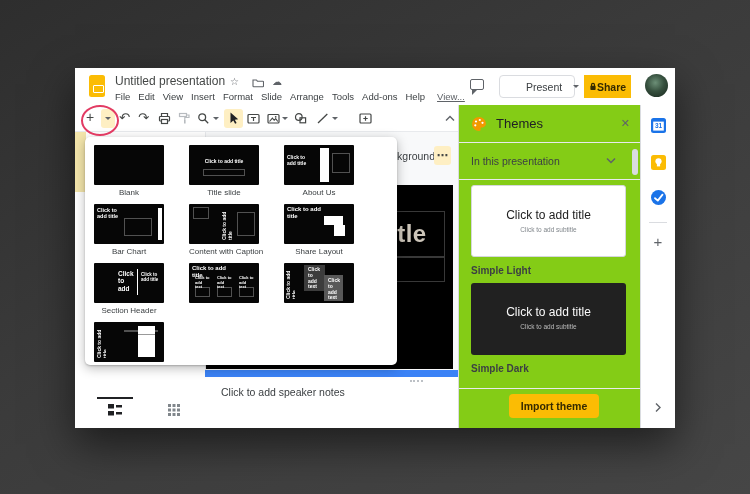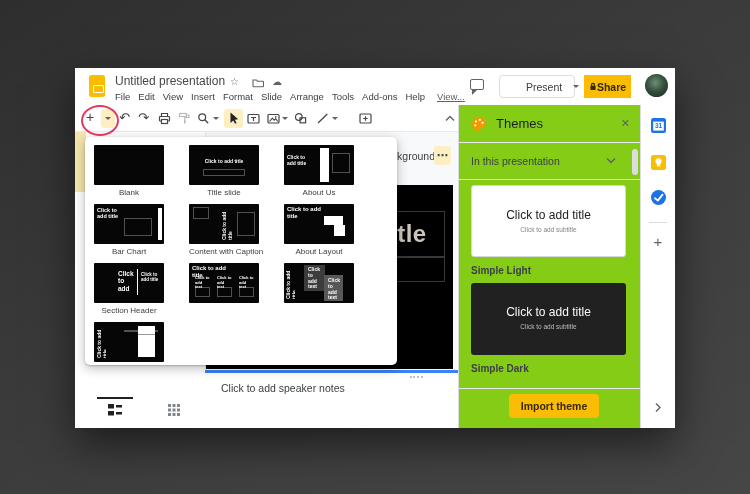--- a/index.html
+++ b/index.html
@@ -62,21 +62,21 @@
   
   .canvas { position:absolute; left:130px; top:64px; width:253px; height:238px; background:#f8f9fa; border-left:1px solid #e8eaed; }
   .slide { position:absolute; left:0; top:53px; width:247px; height:184px; background:#000; }
   .ph-box { position:absolute; border:1px solid rgba(255,255,255,.22); }
   .slide-title { position:absolute; left:8px; top:26px; width:231px; height:46px; display:flex; align-items:center; justify-content:center;
     font-size:24px; font-weight:bold; color:#ccc5b9; letter-spacing:.5px; }
   .slide-sub { position:absolute; left:8px; top:72px; width:231px; height:25px; display:flex; align-items:center; justify-content:center;
     font-size:12px; color:#c9c4bc; }
 
   
-  .notes { position:absolute; left:130px; top:302px; width:435px; height:58px; background:#fff; border-top:3px solid #3b82f6; z-index:6; }
+  .notes { position:absolute; left:130px; top:302px; width:435px; height:58px; background:#fff; border-top:7px solid #3b82f6; z-index:6; }
   .notes-drag { position:absolute; left:205px; top:3px; width:13px; border-top:2px dotted #bdc1c6; }
   .notes-text { position:absolute; left:16px; top:9px; font-size:10.5px; color:#3c4043; }
   .notes-btn { position:absolute; right:9px; top:13px; width:25px; height:24px; border:1px solid #dadce0; border-radius:4px; background:#fff;
     display:flex; align-items:center; justify-content:center; }
   .notes-btn-glyph { width:13px; height:12px; background:#5f6368; border-radius:2px; position:relative; }
   .notes-btn-glyph::after { content:"+"; position:absolute; left:0; top:-1px; width:13px; text-align:center; color:#fff; font-size:10px; line-height:13px; }
 
   
   .layouts-panel { position:absolute; left:10px; top:69px; width:312px; height:228px; background:#fff; border-radius:5px;
     box-shadow:0 1px 2px rgba(0,0,0,.2), 0 3px 12px rgba(0,0,0,.28); overflow:hidden; z-index:40; }
@@ -325,21 +325,21 @@
         </div>
         <div class="lt-label">Content with Caption</div>
       </div>
 
       <div class="lt">
         <div class="lt-thumb">
           <span style="left:3px; top:2px; width:34px; font-size:6px;">Click to add title</span>
           <div class="wb" style="left:40px; top:12px; width:19px; height:9px;"></div>
           <div class="wb" style="left:50px; top:21px; width:11px; height:11px;"></div>
         </div>
-        <div class="lt-label">About Layout</div>
+        <div class="lt-label">Share Layout</div>
       </div>
 
 
       <div class="lt">
         <div class="lt-thumb">
           <span style="left:24px; top:7px; width:16px; height:22px; font-size:6.5px;">Click to add title</span>
           <div class="wb" style="left:43px; top:6px; width:1px; height:26px;"></div>
           <span style="left:47px; top:9px; width:19px; font-size:4.5px;">Click to add title</span>
         </div>
         <div class="lt-label">Section Header</div>

